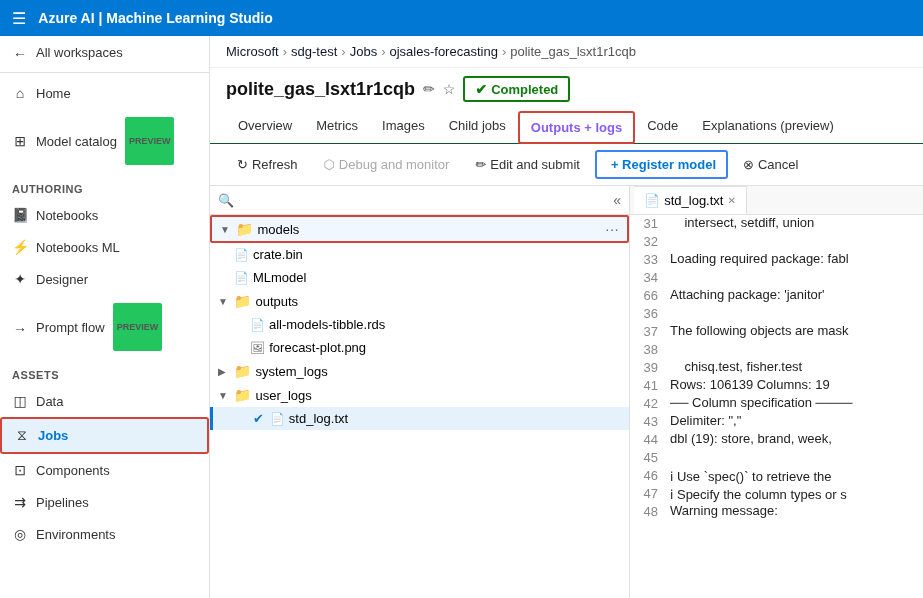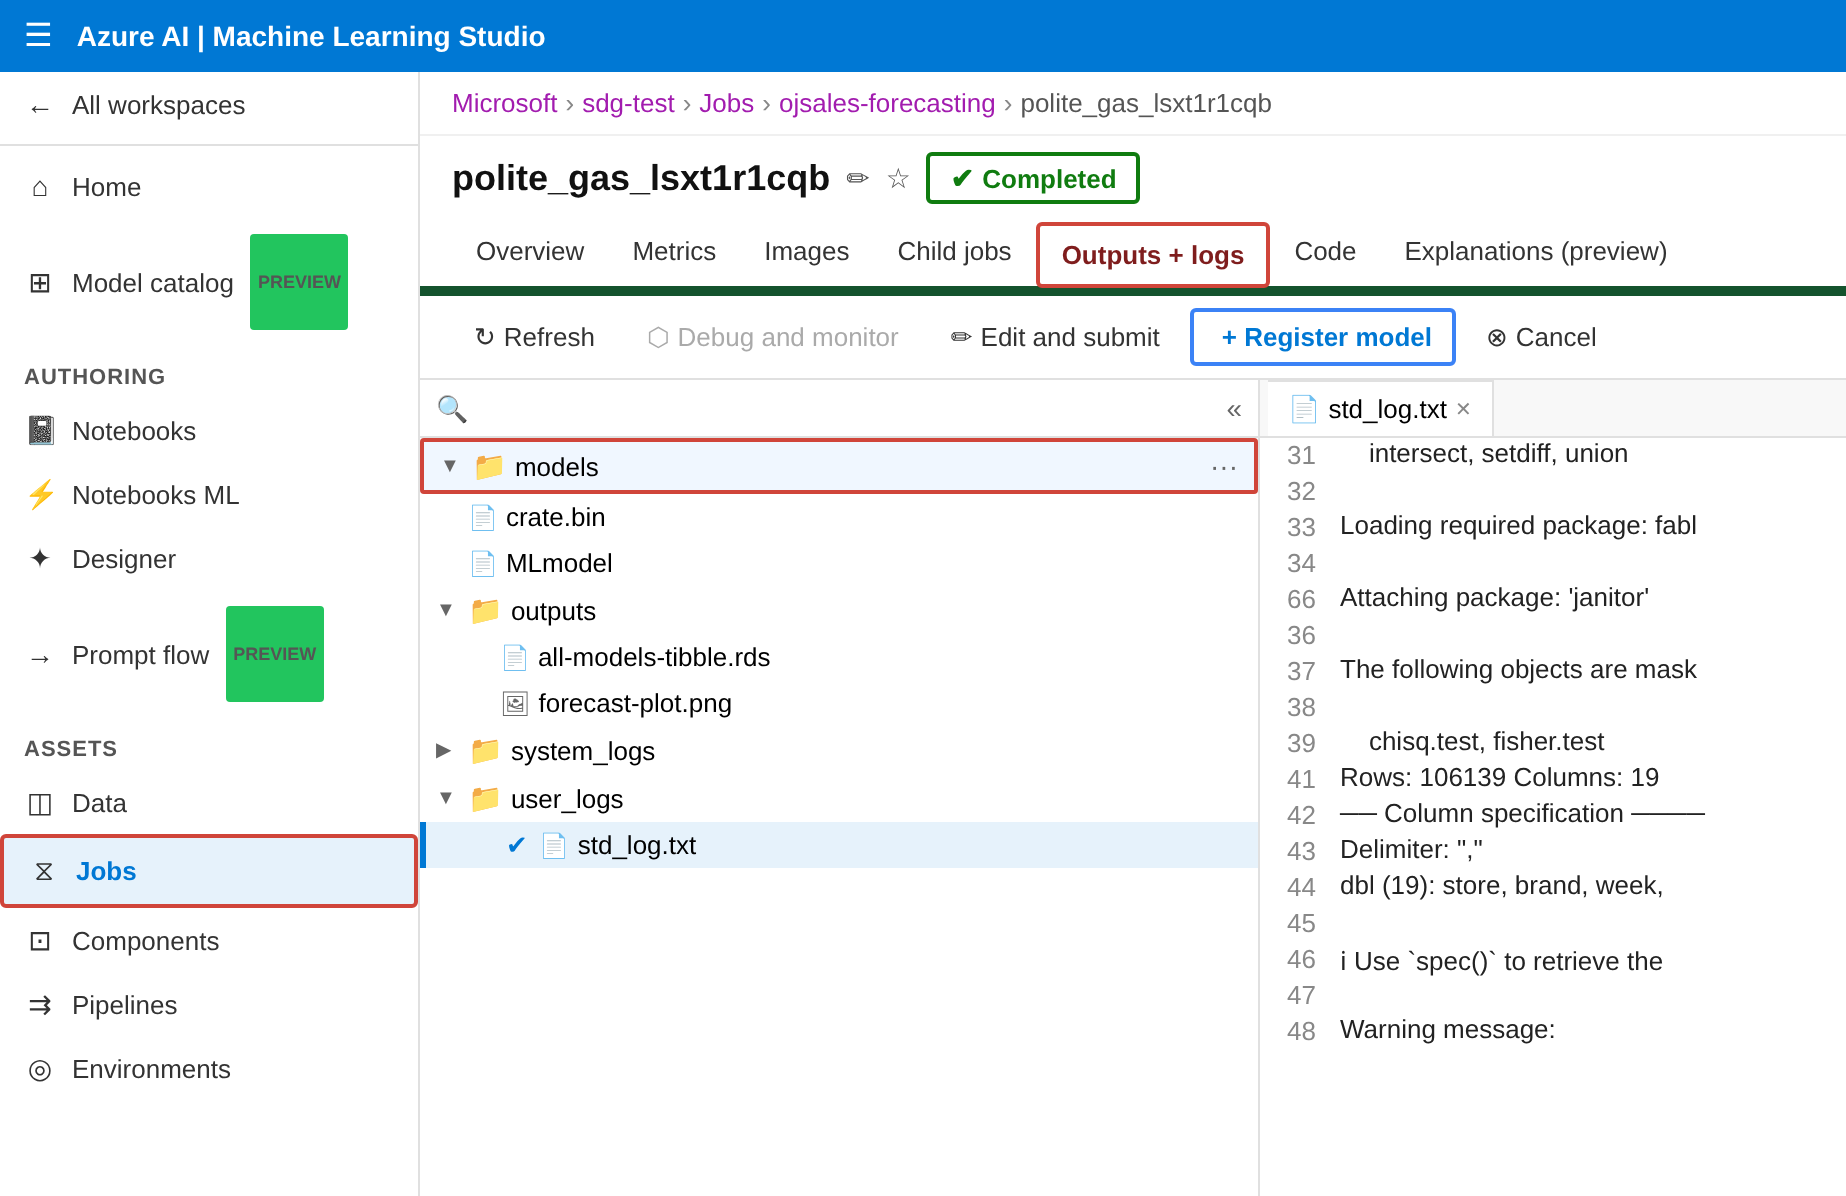--- a/index.html
+++ b/index.html
@@ -78,21 +78,21 @@
     .breadcrumb {
       padding: 8px 16px;
       font-size: 12px;
       color: #555;
       display: flex;
       align-items: center;
       gap: 4px;
       border-bottom: 1px solid #f0f0f0;
       flex-shrink: 0;
     }
-    .breadcrumb a { color: #a21caf; text-decoration: none; cursor: pointer; }
+    .breadcrumb a { color: #0f172a; text-decoration: none; cursor: pointer; }
     .breadcrumb .sep { color: #888; }
 
     
     .page-title-bar {
       padding: 8px 16px;
       display: flex;
       align-items: center;
       gap: 8px;
       flex-shrink: 0;
     }
@@ -108,21 +108,21 @@
       color: #107c10;
       font-size: 13px;
       font-weight: 600;
     }
     .status-badge .check { color: #107c10; font-size: 14px; }
 
     
     .tabs {
       display: flex;
       align-items: center;
-      border-bottom: 5px solid #14532d;
+      border-bottom: 1px solid #14532d;
       padding: 0 16px;
       flex-shrink: 0;
       gap: 0;
     }
     .tab {
       padding: 8px 12px;
       cursor: pointer;
       color: #333;
       border-bottom: 2px solid transparent;
       white-space: nowrap;
@@ -382,21 +382,21 @@
         <span class="check">✔</span>
         <span>Completed</span>
       </div>
     </div>
 
     <div class="tabs">
       <div class="tab">Overview</div>
       <div class="tab">Metrics</div>
       <div class="tab">Images</div>
       <div class="tab">Child jobs</div>
-      <div class="tab active" style="border:2px solid #d0453a; border-bottom:2px solid #d0453a; border-radius:3px; color:#7f1d1d; font-weight:600; background:#fff;">Outputs + logs</div>
+      <div class="tab active" style="border:2px solid #d0453a; border-bottom:2px solid #d0453a; border-radius:3px; color:#8b5cf6; font-weight:600; background:#fff;">Outputs + logs</div>
       <div class="tab">Code</div>
       <div class="tab">Explanations (preview)</div>
     </div>
 
     <div class="toolbar">
       <button class="toolbar-btn">
         <span>↻</span>
         <span>Refresh</span>
       </button>
       <button class="toolbar-btn disabled">
@@ -545,20 +545,21 @@
             <div class="code-line">
               <span class="line-num">45</span>
               <span class="line-content"></span>
             </div>
             <div class="code-line">
               <span class="line-num">46</span>
               <span class="line-content">ℹ Use `spec()` to retrieve the</span>
             </div>
             <div class="code-line">
               <span class="line-num">47</span>
+              <span class="line-content">ℹ Specify the column types or s</span>
             </div>
             <div class="code-line">
               <span class="line-num">48</span>
               <span class="line-content">Warning message:</span>
             </div>
           </div>
       </div>
 
     </div>
   </div>

